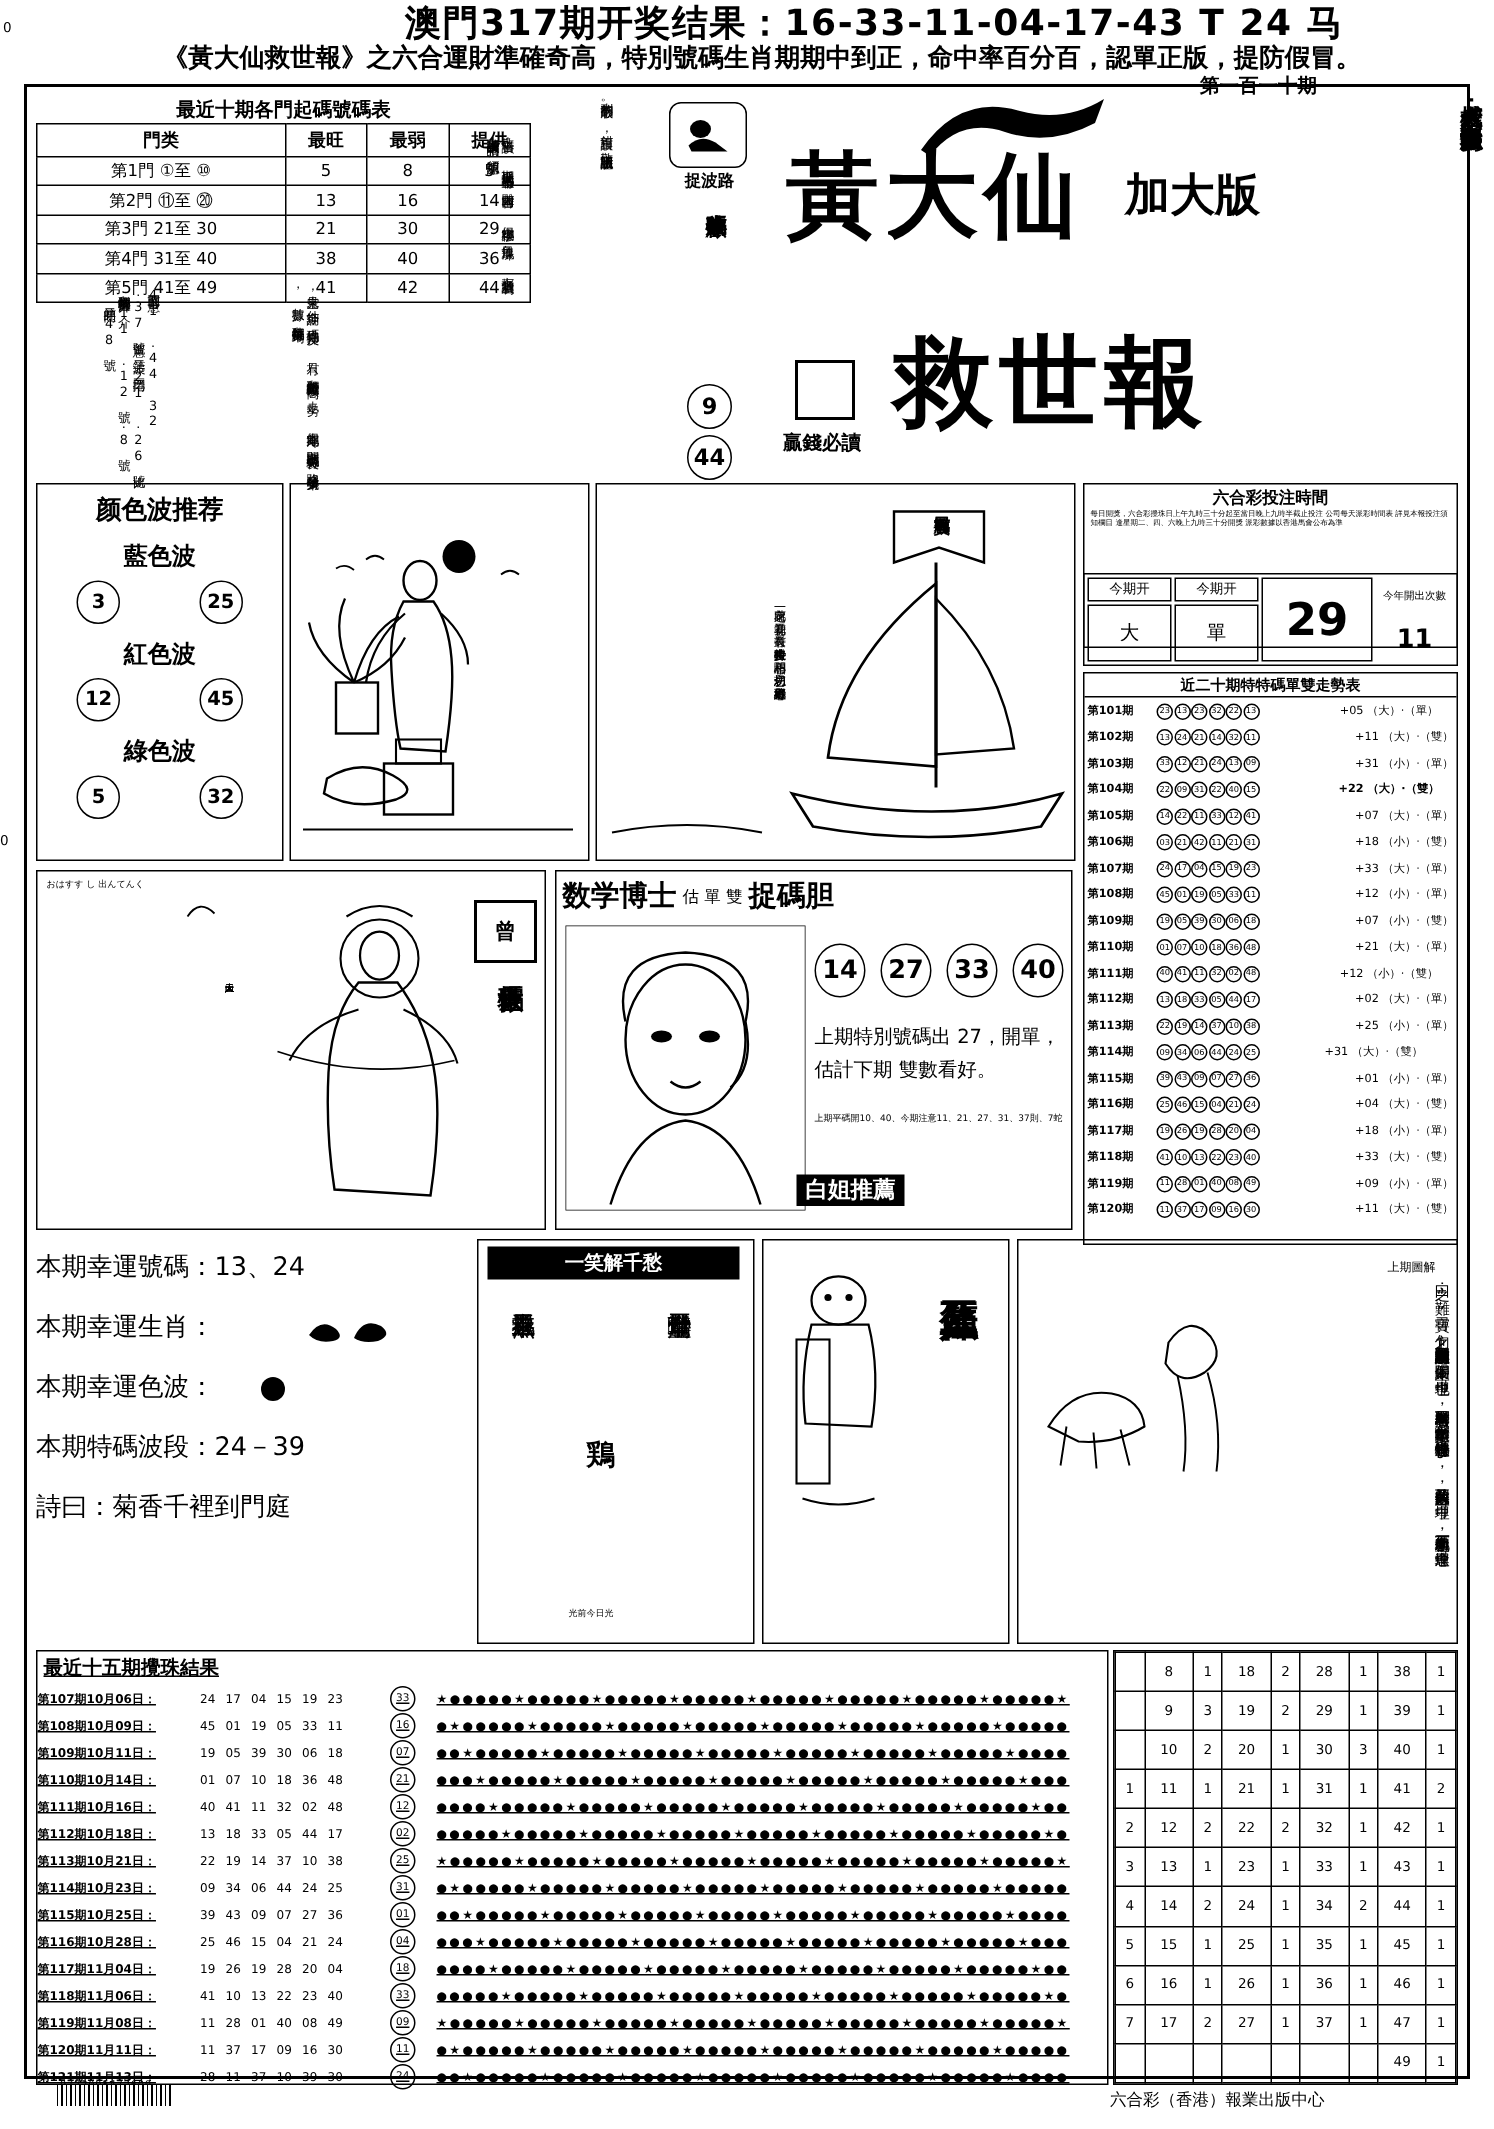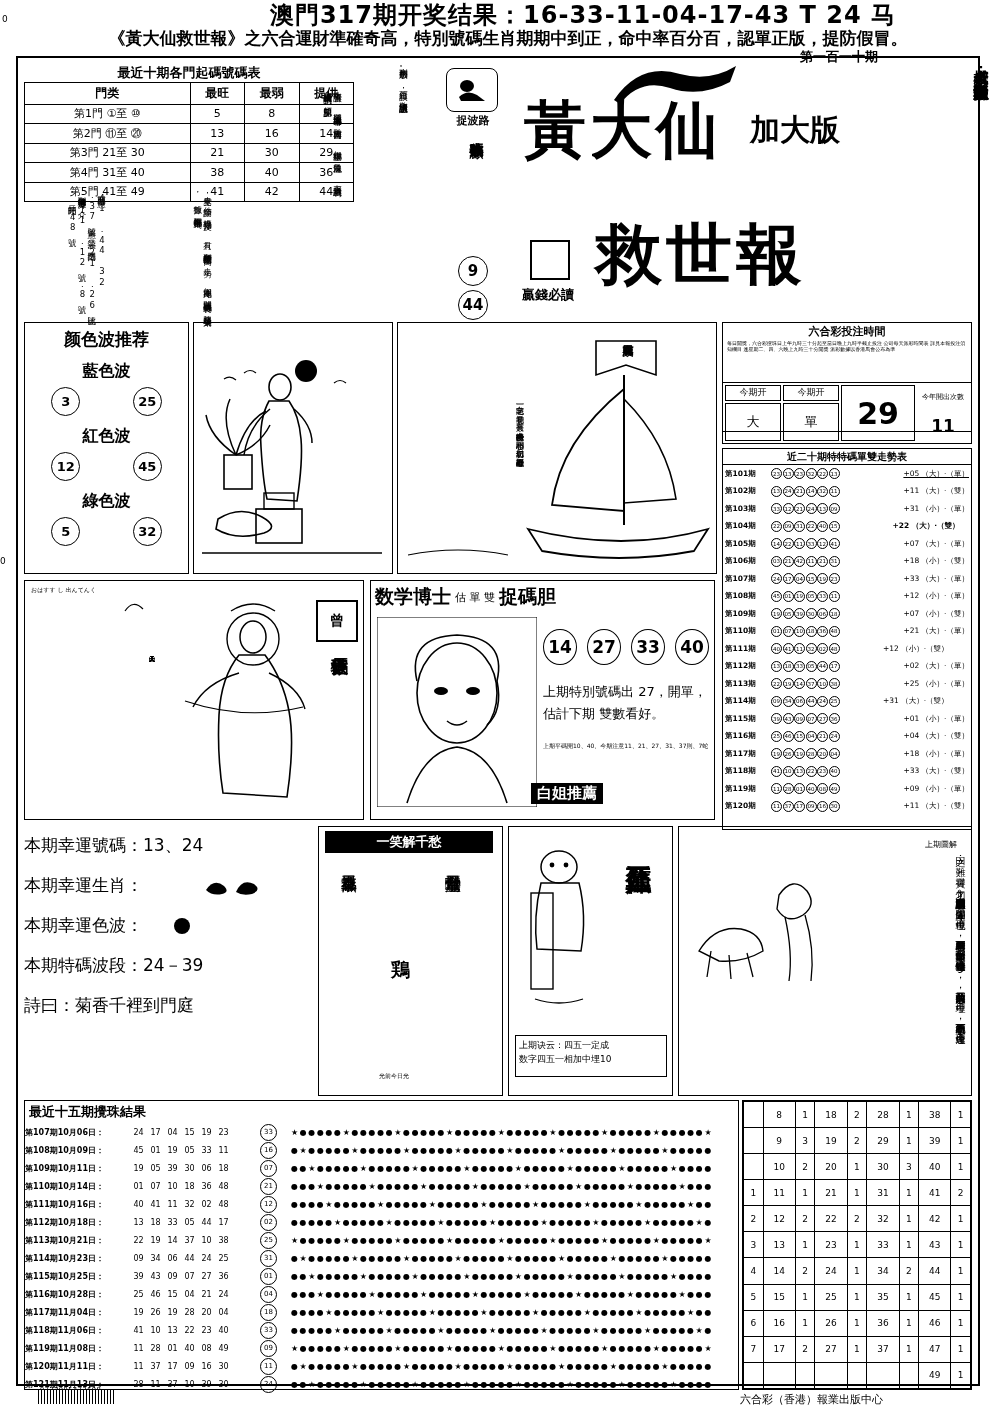--- a/index.html
+++ b/index.html
@@ -54,21 +54,21 @@
   #goddess{left:24px;top:580px;width:340px;height:240px;}
   #doctor{left:370px;top:580px;width:345px;height:240px;}
   .doc-nums{display:flex;justify-content:center;gap:10px;margin-top:8px;}
   .doc-nums .circ{width:34px;height:34px;font-size:17px;font-weight:bold;}
   
   #lucky{left:24px;top:826px;width:290px;height:270px;font-size:17px;line-height:2.35;}
   #couplet{left:318px;top:826px;width:185px;height:270px;}
   #festival{left:508px;top:826px;width:165px;height:270px;}
   #riddle{left:678px;top:826px;width:294px;height:270px;}
   
-  #results{left:24px;top:1100px;width:715px;height:290px;}
+  #results{left:24px;top:1100px;width:715px;height:290px;text-decoration:underline;}
   #results .rrow{display:flex;align-items:center;font-size:8px;height:18px;}
   #results .rlbl{width:105px;font-weight:bold;}
   #results .rnums{flex:1;letter-spacing:0px;}
   #results .rnums span{display:inline-block;width:17px;text-align:center;}
   #results .sp{display:inline-flex;align-items:center;justify-content:center;width:15px;height:15px;border:1px solid #000;border-radius:50%;font-size:7px;}
   #grid{left:742px;top:1100px;width:230px;height:290px;}
   #grid table{border-collapse:collapse;width:100%;height:100%;font-size:9px;}
   #grid td{border:1px solid #000;text-align:center;}
   #bottom-line{left:20px;top:1420px;width:976px;height:28px;font-size:23px;font-weight:bold;}
   
@@ -234,21 +234,21 @@
     <div class="abs ctr" style="left:194px;top:2px;width:52px;height:26px;font-size:7px;line-height:1.1;text-align:center;">今年開出次數</div>
     <div class="abs ctr bold" style="left:194px;top:28px;width:52px;height:30px;font-size:17px;">11</div>
   </div>
 
   <div class="abs bd" id="trend">
     <div class="ctr bold" style="height:15px;font-size:10px;border-bottom:1px solid #000;">近二十期特特碼單雙走勢表</div>
     <div id="trend-rows">
         <div class="row">
           <span class="lbl">第101期</span>
           <span class="balls"><span class="bsm">23</span><span class="bsm">13</span><span class="bsm">23</span><span class="bsm">32</span><span class="bsm">22</span><span class="bsm">13</span></span>
-          <span style="width: 86px; text-align: right; text-decoration: underline;">+05 （大）·（單）</span>
+          <span style="width: 86px; text-align: center;">+05 （大）·（單）</span>
         </div>
         <div class="row">
           <span class="lbl">第102期</span>
           <span class="balls"><span class="bsm">13</span><span class="bsm">24</span><span class="bsm">21</span><span class="bsm">14</span><span class="bsm">32</span><span class="bsm">11</span></span>
           <span style="width: 86px; text-align: right;">+11 （大）·（雙）</span>
         </div>
         <div class="row">
           <span class="lbl">第103期</span>
           <span class="balls"><span class="bsm">33</span><span class="bsm">12</span><span class="bsm">21</span><span class="bsm">24</span><span class="bsm">13</span><span class="bsm">09</span></span>
           <span style="width: 86px; text-align: right;">+31 （小）·（單）</span>
@@ -284,21 +284,21 @@
           <span style="width: 86px; text-align: right;">+07 （小）·（雙）</span>
         </div>
         <div class="row">
           <span class="lbl">第110期</span>
           <span class="balls"><span class="bsm">01</span><span class="bsm">07</span><span class="bsm">10</span><span class="bsm">18</span><span class="bsm">36</span><span class="bsm">48</span></span>
           <span style="width: 86px; text-align: right;">+21 （大）·（單）</span>
         </div>
         <div class="row">
           <span class="lbl">第111期</span>
           <span class="balls"><span class="bsm">40</span><span class="bsm">41</span><span class="bsm">11</span><span class="bsm">32</span><span class="bsm">02</span><span class="bsm">48</span></span>
-          <span style="width: 86px; text-align: left;">+12 （小）·（雙）</span>
+          <span style="width: 86px; text-align: center;">+12 （小）·（雙）</span>
         </div>
         <div class="row">
           <span class="lbl">第112期</span>
           <span class="balls"><span class="bsm">13</span><span class="bsm">18</span><span class="bsm">33</span><span class="bsm">05</span><span class="bsm">44</span><span class="bsm">17</span></span>
           <span style="width: 86px; text-align: right;">+02 （大）·（單）</span>
         </div>
         <div class="row">
           <span class="lbl">第113期</span>
           <span class="balls"><span class="bsm">22</span><span class="bsm">19</span><span class="bsm">14</span><span class="bsm">37</span><span class="bsm">10</span><span class="bsm">38</span></span>
           <span style="width: 86px; text-align: right;">+25 （小）·（單）</span>
@@ -420,24 +420,20 @@
       <svg width="82" height="190" viewBox="0 0 82 190">
         <ellipse cx="42" cy="34" rx="18" ry="16" fill="none" stroke="#000" stroke-width="1.5"></ellipse>
         <circle cx="35" cy="32" r="2.4" fill="#000"></circle>
           <circle cx="49" cy="32" r="2.4" fill="#000"></circle>
         <path d="M24 50 q-8 34 -4 66 l44 2 q6 -36 -2 -68 z" fill="none" stroke="#000" stroke-width="1.5"></path>
         <rect x="14" y="60" width="22" height="96" fill="none" stroke="#000" stroke-width="1.4"></rect>
         <path d="M18 166 q24 8 48 0" stroke="#000" fill="none" stroke-width="1.3"></path>
       </svg>
     </div>
     <div class="abs vert bold" style="left:108px;top:20px;width:40px;height:170px;font-size:26px;">三八佳節至</div>
-    <div class="abs bd" style="left:6px;top:208px;width:152px;height:42px;font-size:9px;padding:3px;line-height:1.5;">
-      <div>上期诀云：四五一定成</div>
-      <div>数字四五一相加中埋10</div>
-    </div>
   </div>
 
   <div class="abs bd" id="riddle">
     <div class="abs ctr" style="right:4px;top:2px;width:52px;height:30px;font-size:8px;">
       <span>上期圖解</span>
     </div>
     <div class="abs" style="left:6px;top:28px;width:150px;height:150px;">
       <svg width="150" height="150" viewBox="0 0 150 150">
         <path d="M14 96 q16 -26 42 -22 q20 4 22 22 q-20 12 -44 10 z" fill="none" stroke="#000" stroke-width="1.4"></path>
         <path d="M26 96 l-4 26 M44 100 l2 24 M62 98 l6 24" stroke="#000" stroke-width="1.3"></path>

